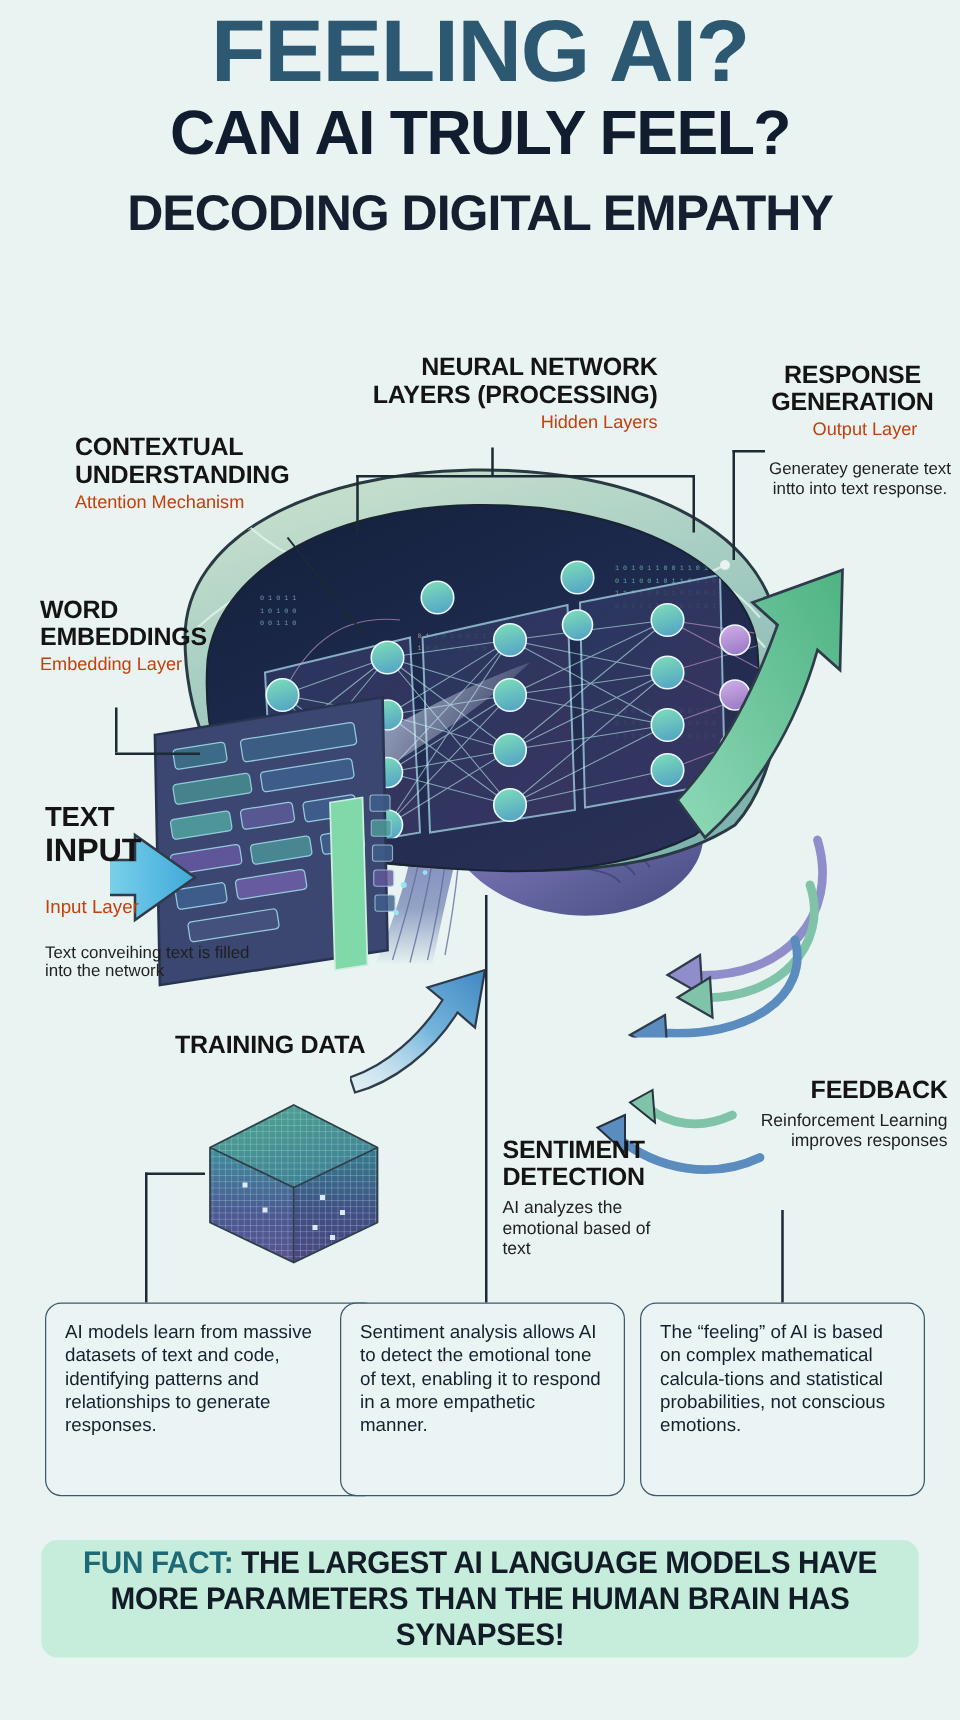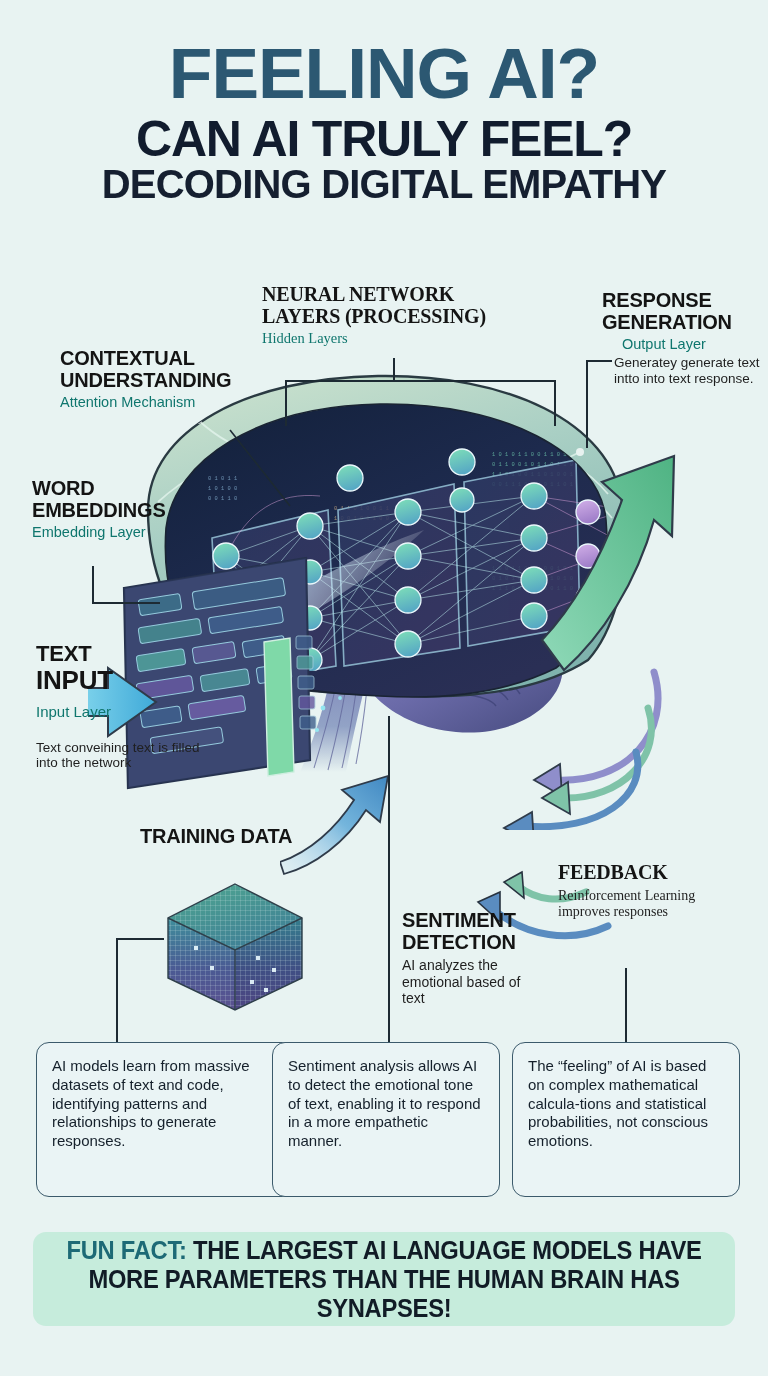--- a/index.html
+++ b/index.html
@@ -7,50 +7,50 @@
   body {
     background:#e8f3f2;
     font-family:"Liberation Sans", sans-serif;
     position:relative;
     overflow:hidden;
     -webkit-font-smoothing:antialiased;
   }
   .stage { position:absolute; inset:0; }
 
   
-  .title-block { position:absolute; left:0; top:42px; width:768px; text-align:center; }
+  .title-block { position:absolute; left:0; top:9px; width:768px; text-align:center; }
   .t1 {
     font-size:70px; font-weight:700; letter-spacing:-1px;
     color:#2c5872; line-height:0.94;
     font-family:"Liberation Sans", sans-serif;
     transform:scaleX(1.02);
   }
   .t2 {
     font-size:50px; font-weight:700; letter-spacing:-1.2px;
     color:#111c2e; line-height:1.0; margin-top:6px;
   }
   .t3 {
     font-size:40px; font-weight:700; letter-spacing:-0.8px;
-    color:#151f30; line-height:1.0; margin-top:0;
+    color:#151f30; line-height:1.0; margin-top:20px;
   }
 
   
   .callout { position:absolute; }
   .c-head {
     font-size:19px; font-weight:700; color:#141414;
     line-height:1.08; letter-spacing:-0.2px;
   }
   .c-head.big { font-size:20px; }
   .c-sub {
-    font-size:14.5px; color:#0f766e; line-height:1.18; margin-top:3px; font-weight:400;
+    font-size:14.5px; color:#c2410c; line-height:1.18; margin-top:3px; font-weight:400;
   }
   .c-body {
-    font-size:13.5px; color:#1f1f1f; line-height:1.17; margin-top:2px; font-weight:400;
-  }
-  .ta-c { text-align:left;font-family:Liberation Serif, serif; }
+    font-size:13.5px; color:#1f1f1f; line-height:1.17; margin-top:14px; font-weight:400;
+  }
+  .ta-c { text-align:right; }
 
   
   .leader { position:absolute; background:#1d2a33; }
   .lv { width:1.6px; }
   .lh { height:1.6px; }
 
   
   .brain-wrap { position:absolute; left:88px; top:360px; width:600px; height:470px; }
 
   
@@ -481,37 +481,37 @@
     <div class="c-head big">UNDERSTANDING</div>
     <div class="c-sub">Attention Mechanism</div>
   </div>
 
   <div class="callout ta-c" style="left:262px; top:284px; width:264px;">
     <div class="c-head big">NEURAL NETWORK</div>
     <div class="c-head big">LAYERS (PROCESSING)</div>
     <div class="c-sub">Hidden Layers</div>
   </div>
 
-  <div class="callout" style="left:602px; top:290px; width:160px;">
+  <div class="callout" style="left:602px; top:290px; width:160px;text-align:center;">
     <div class="c-head big">RESPONSE</div>
     <div class="c-head big">GENERATION</div>
     <div class="c-sub" style="margin-left:20px;">Output Layer</div>
     <div class="c-body" style="margin-left:12px;">Generatey generate text intto into text response.</div>
   </div>
 
   <div class="callout" style="left:32px; top:478px; width:200px;">
     <div class="c-head big">WORD</div>
     <div class="c-head big">EMBEDDINGS</div>
     <div class="c-sub">Embedding Layer</div>
   </div>
 
   <div class="callout" style="left:36px; top:642px; width:180px;">
     <div class="c-head" style="font-size:22px;">TEXT</div>
     <div class="c-head" style="font-size:26px;">INPUT</div>
-    <div class="c-sub" style="margin-top:9px; font-size:15px;">Input Layer</div>
+    <div class="c-sub" style="margin-top:23px; font-size:15px;">Input Layer</div>
     <div class="c-body" style="margin-top:19px;">Text conveihing text is filled into the network</div>
   </div>
 
   <div class="callout" style="left:140px; top:826px; width:200px;">
     <div class="c-head big">TRAINING DATA</div>
   </div>
 
   <div class="callout" style="left:402px; top:910px; width:140px;">
     <div class="c-head big">SENTIMENT</div>
     <div class="c-head big">DETECTION</div>

